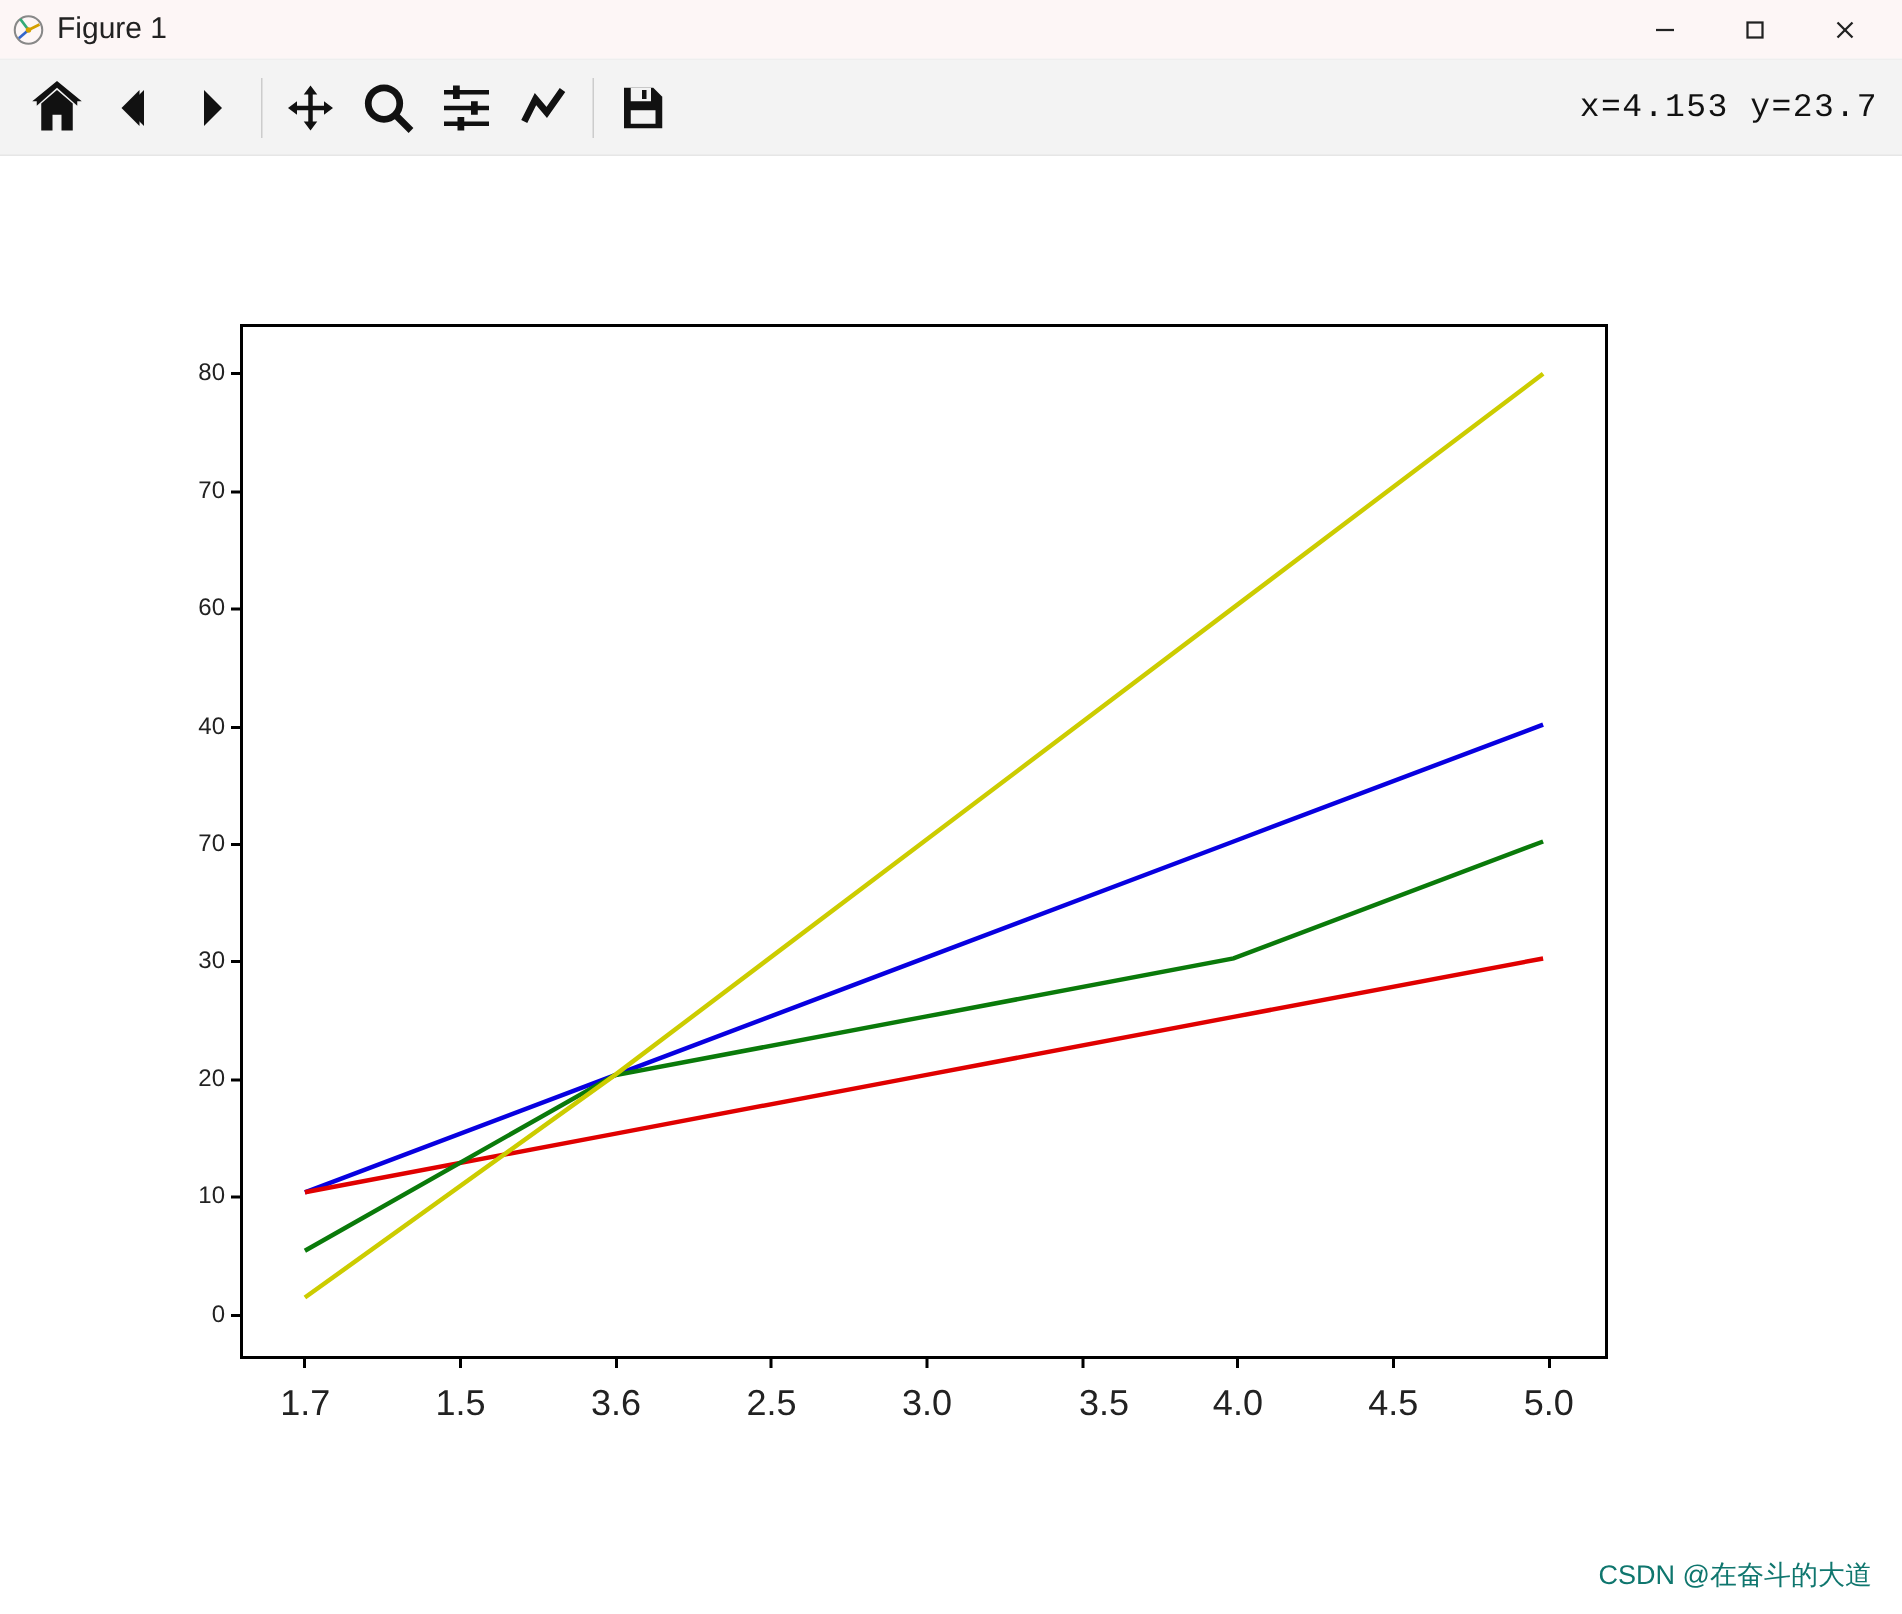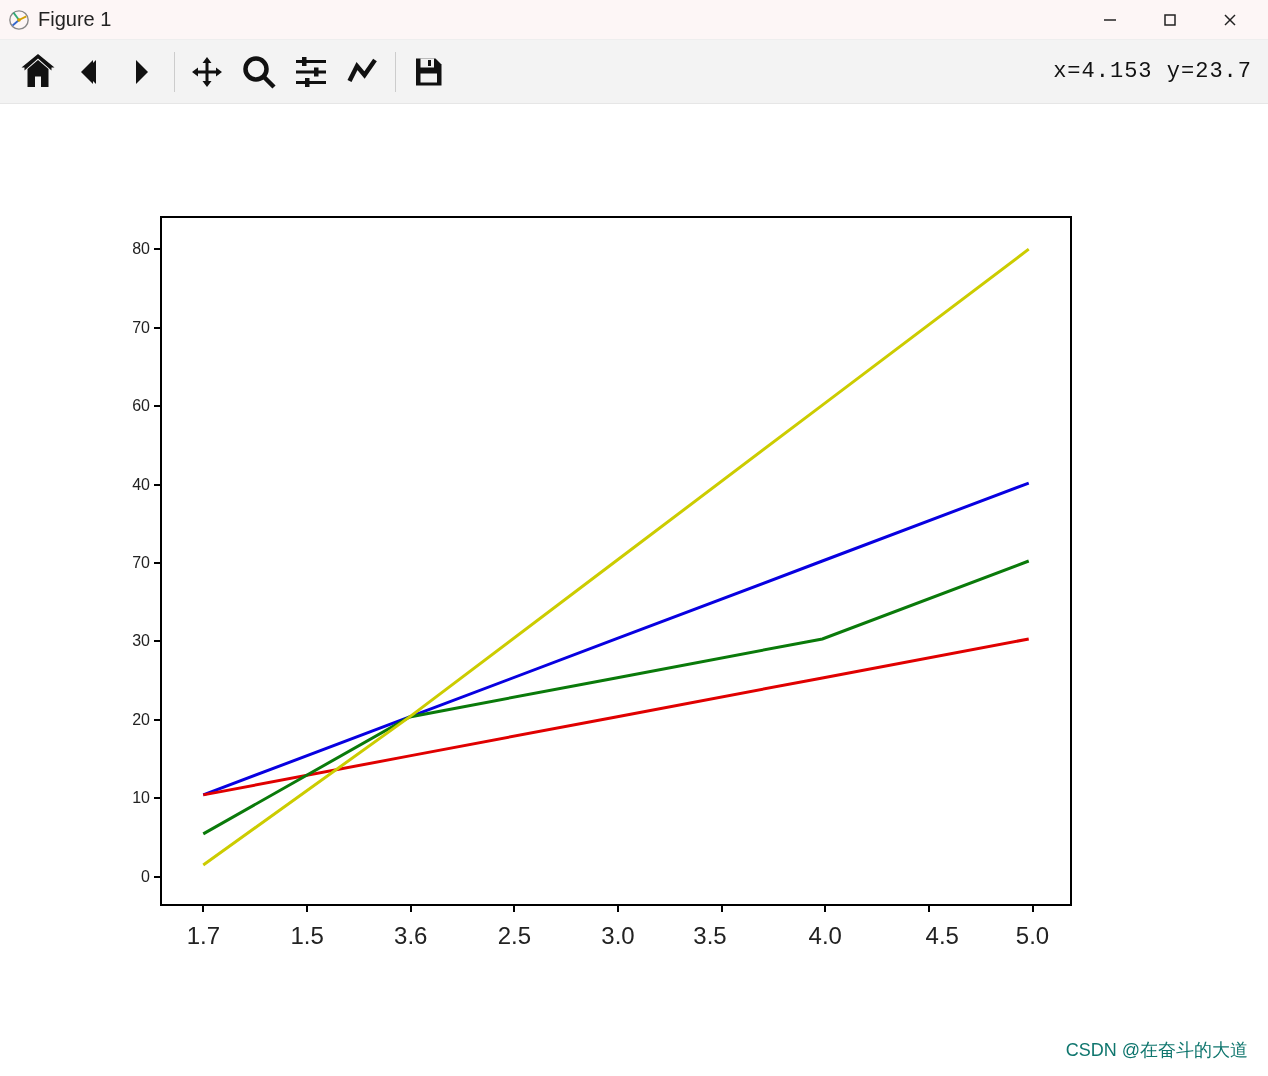--- a/index.html
+++ b/index.html
@@ -243,22 +243,22 @@
       <div class="tick-label-x" style="left: 41.4545px; top: 704px;">1.7</div>
       <div class="tick-x" style="left: 145.091px;"></div>
       <div class="tick-label-x" style="left: 145.091px; top: 704px;">1.5</div>
       <div class="tick-x" style="left: 248.727px;"></div>
       <div class="tick-label-x" style="left: 248.727px; top: 704px;">3.6</div>
       <div class="tick-x" style="left: 352.364px;"></div>
       <div class="tick-label-x" style="left: 352.364px; top: 704px;">2.5</div>
       <div class="tick-x" style="left: 456px;"></div>
       <div class="tick-label-x" style="left: 456px; top: 704px;">3.0</div>
       <div class="tick-x" style="left: 559.636px;"></div>
-      <div class="tick-label-x" style="left: 548px; top: 704px;">3.5</div>
+      <div class="tick-label-x" style="left: 574px; top: 704px;">3.5</div>
       <div class="tick-x" style="left: 663.273px;"></div>
       <div class="tick-label-x" style="left: 663.273px; top: 704px;">4.0</div>
       <div class="tick-x" style="left: 766.909px;"></div>
-      <div class="tick-label-x" style="left: 766.909px; top: 704px; text-align: right;">4.5</div>
+      <div class="tick-label-x" style="left: 766.909px; top: 704px;">4.5</div>
       <div class="tick-x" style="left: 870.545px;"></div>
       <div class="tick-label-x" style="left: 870.545px; top: 704px;">5.0</div>
     </div>
   <div class="watermark">CSDN @在奋斗的大道</div>
 </div>
 
 </body></html>

